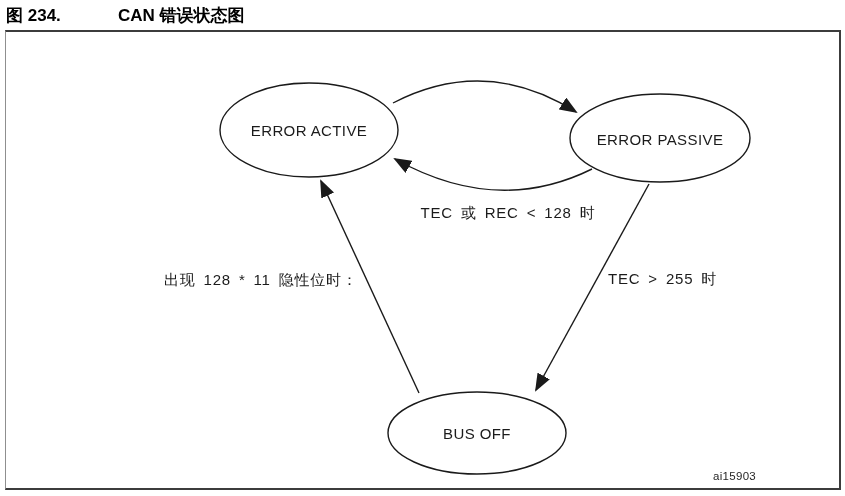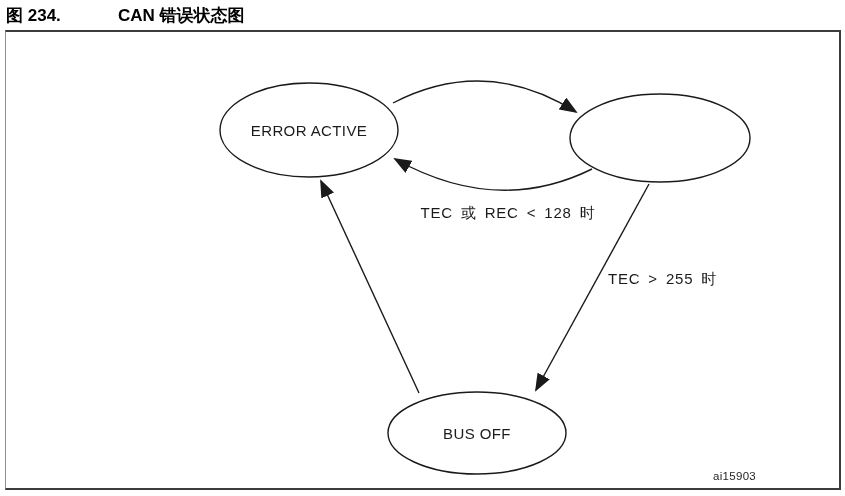--- a/index.html
+++ b/index.html
@@ -53,21 +53,23 @@
     <path d="M 592 169 Q 497 216 395 159" fill="none" stroke="#1a1a1a" stroke-width="1.4" marker-end="url(#arrow)"></path>
     <path d="M 649 184 L 536 390" fill="none" stroke="#1a1a1a" stroke-width="1.4" marker-end="url(#arrow)"></path>
     <path d="M 419 393 L 321 181" fill="none" stroke="#1a1a1a" stroke-width="1.4" marker-end="url(#arrow)"></path>
 
     <ellipse cx="309" cy="130" rx="89" ry="47" fill="#ffffff" stroke="#1a1a1a" stroke-width="1.4"></ellipse>
     <ellipse cx="660" cy="138" rx="90" ry="44" fill="#ffffff" stroke="#1a1a1a" stroke-width="1.4"></ellipse>
     <ellipse cx="477" cy="433" rx="89" ry="41" fill="#ffffff" stroke="#1a1a1a" stroke-width="1.4"></ellipse>
   </svg>
 
   <div class="state-lbl" style="left:309px; top:130px;text-align:right;">ERROR ACTIVE</div>
+  <div class="state-lbl" style="left:660px; top:139px;">ERROR PASSIVE</div>
   <div class="state-lbl" style="left:477px; top:433px;">BUS OFF</div>
 
   <div class="lbl centered" style="left:508px; top:204px;">TEC 或 REC &lt; 128 时</div>
   <div class="lbl" style="left:608px; top:270px;">TEC &gt; 255 时</div>
+  <div class="lbl" style="left:164px; top:271px;">出现 128 * 11 隐性位时：</div>
 
 
   <div class="fig-code">ai15903</div>
 
 </div>
 
 </body></html>

